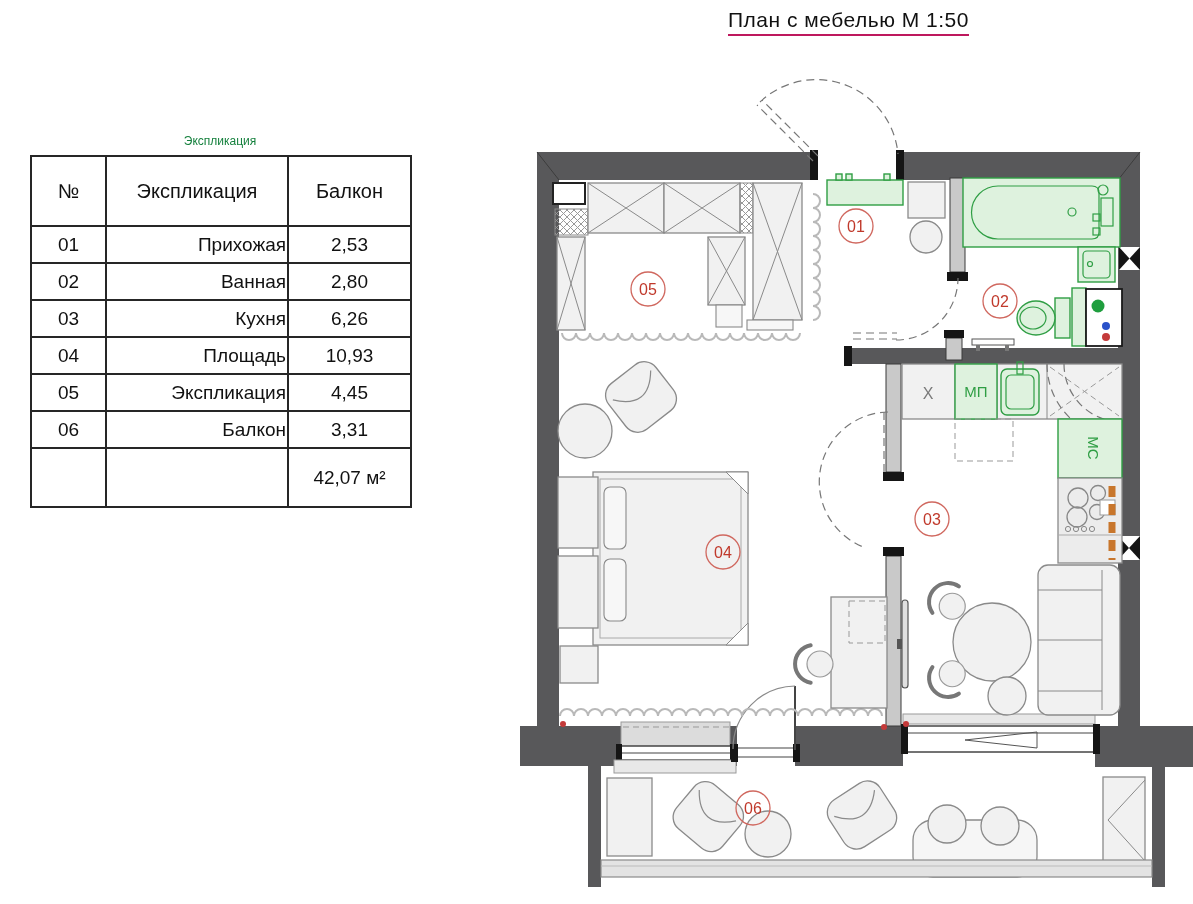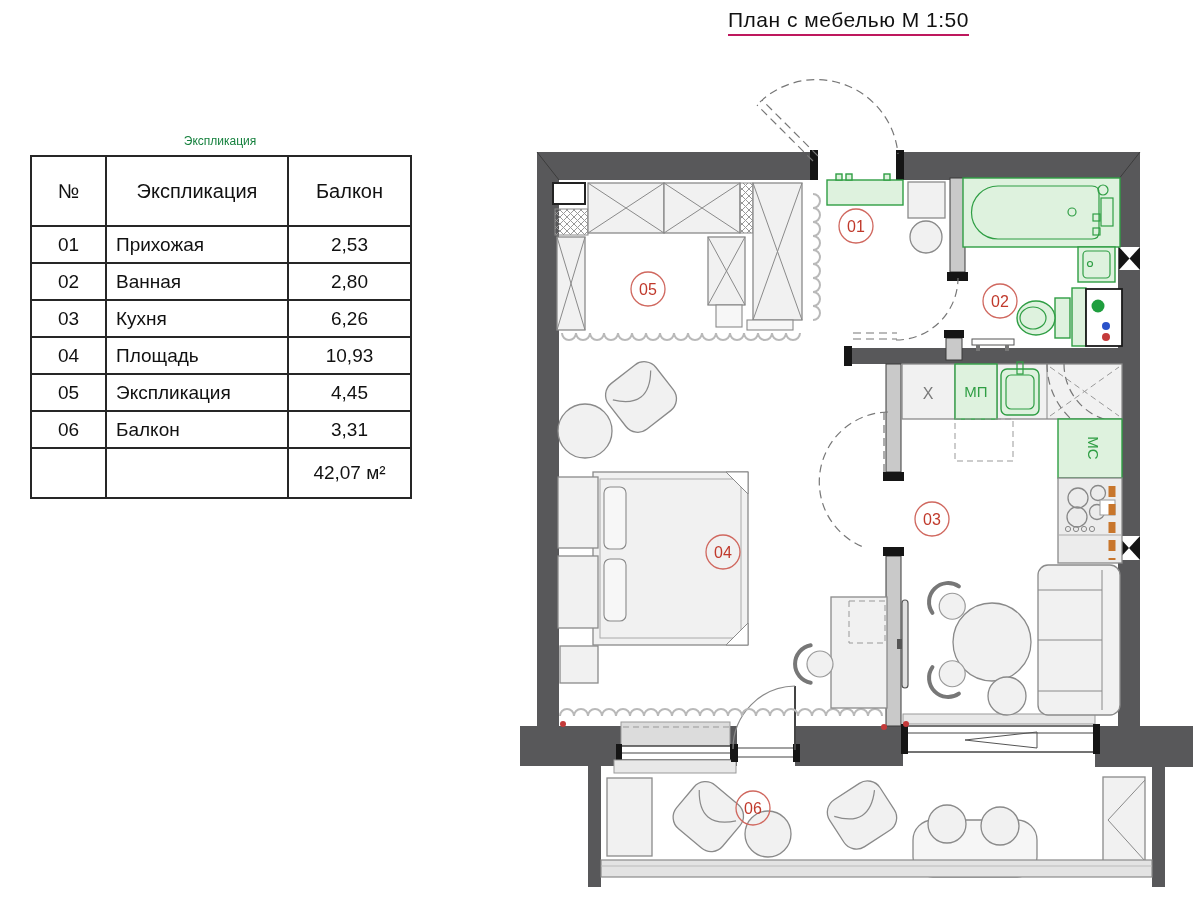--- a/index.html
+++ b/index.html
@@ -9,22 +9,22 @@
               border-bottom:2px solid #be185d;padding-bottom:2px;letter-spacing:.5px;}
   .legend{position:absolute;left:30px;top:134px;width:380px;}
   .legend-title{text-align:center;font-size:12px;color:#15803d;margin:0 0 7px 0;font-weight:normal;}
   table.expl{border-collapse:collapse;width:380px;table-layout:fixed;color:#111;}
   table.expl td,table.expl th{border:2px solid #262626;font-weight:normal;font-size:19px;
       overflow:hidden;white-space:nowrap;}
   col.c-num{width:75px}col.c-name{width:182px}col.c-area{width:123px}
   tr.hdr{height:70px}tr.hdr th{font-size:20px;text-align:center}
   tr.row{height:37px}
   td.num,td.area{text-align:center}
-  td.name{text-align:left;padding-left:9px}
-  tr.total{height:50px}
+  td.name{text-align:right;padding-left:9px}
+  tr.total{height:59px}
   svg{position:absolute;left:0;top:0;}
   .wall{fill:#58585a}
   .cap{fill:#151515}
   .mit{stroke:#3c3c3c;stroke-width:1}
   .part{fill:#c9c9c9;stroke:#3a3a3a;stroke-width:1}
   .furn{fill:#f1f1f1;stroke:#8a8a8a;stroke-width:1.3}
   .furn2{fill:#f7f7f7;stroke:#8a8a8a;stroke-width:1.1}
   .green{fill:#def2de;stroke:#2f9e44;stroke-width:1.4}
   .gline{fill:none;stroke:#2f9e44;stroke-width:1.2}
   .gtext{fill:#2f9e44;font-size:15px;text-anchor:middle;font-family:"Liberation Sans",sans-serif}

